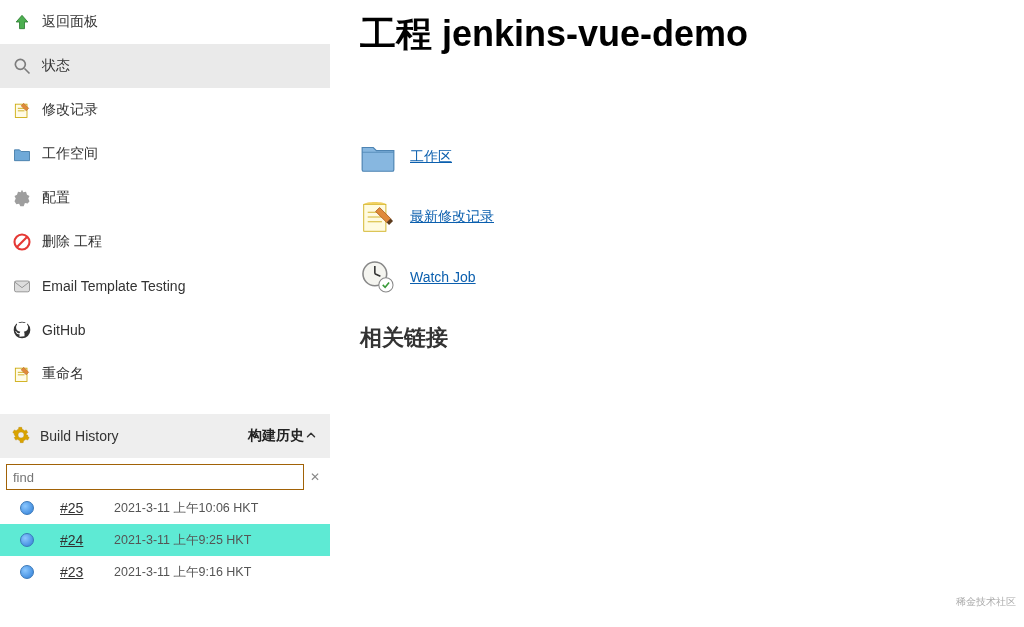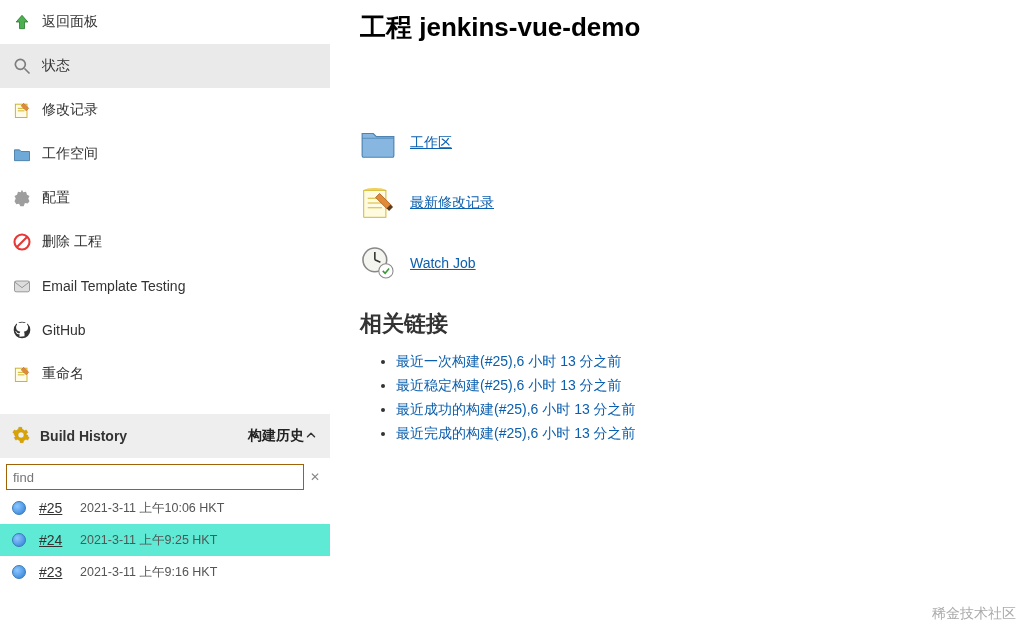--- a/index.html
+++ b/index.html
@@ -8,41 +8,41 @@
     .sidebar { width: 330px; display: flex; flex-direction: column; }
     .sidebar-top { flex: 0 0 auto; }
     .side-item { display: flex; align-items: center; height: 44px; padding: 0 12px; cursor: pointer; position: relative; }
     .side-item.current { background: #eaeaea; }
     .side-item .icon { width: 20px; height: 20px; display: flex; align-items: center; justify-content: center; margin-right: 10px; }
     .side-item .lbl { color: #333; }
     .side-item.highlight { outline: 2px solid #8b1a1a; outline-offset: -2px; }
     .spacer { height: 18px; }
     .bh-header { display: flex; align-items: center; height: 44px; background: #eee; padding: 0 12px; }
     .bh-header .gear { margin-right: 10px; }
-    .bh-title { font-weight: bold; flex: 1; }
+    .bh-title { font-weight: normal; flex: 1; }
     .bh-sub { color: #222; font-weight: bold; margin-right: 0; }
     .chev { width: 14px; height: 14px; }
     .find-row { display: flex; align-items: center; padding: 6px 6px 2px 6px; }
     .find-input { flex: 1; border: 1px solid #a16207; padding: 4px 6px; font-size: 13px; height: 26px; }
     .find-clear { width: 18px; text-align: center; color: #888; cursor: pointer; font-size: 12px; margin-left: 2px; }
-    .build-row { display: flex; align-items: center; height: 32px; padding: 0 12px; gap: 13px; }
+    .build-row { display: flex; align-items: center; height: 32px; padding: 0 20px; gap: 26px; }
     .build-row.alt { background: #5eead4; }
     .ball { width: 14px; height: 14px; border-radius: 50%; background: radial-gradient(circle at 35% 35%, #8cc8ff, #2c7cd6); border: 1px solid #3a78b8; }
     .build-num { color: #333; text-decoration: underline; min-width: 28px; }
     .build-time { color: #555; font-size: 12.5px; }
     .main { flex: 1; padding: 10px 30px; }
-    .page-title { font-size: 26px; font-weight: 700; color: #000; margin-bottom: 80px; }
+    .page-title { font-size: 36px; font-weight: 700; color: #000; margin-bottom: 80px; }
     .big-link { display: flex; align-items: center; gap: 14px; margin-bottom: 24px; }
     .big-icon { width: 36px; height: 36px; display: flex; align-items: center; justify-content: center; }
     .big-link a { color: #0b5fae; text-decoration: underline; cursor: pointer; }
     .section-h { font-size: 22px; font-weight: 700; margin: 28px 0 14px 0; }
     .rel-list { list-style: disc; padding-left: 36px; }
     .rel-list li { margin-bottom: 6px; }
     .rel-list a { color: #0b5fae; text-decoration: none; cursor: pointer; }
-    .watermark { position: absolute; bottom: 4px; right: 8px; font-size: 14px; color: #aaa; }
+    .watermark { position: absolute; bottom: 18px; right: 8px; font-size: 10px; color: #aaa; }
     svg { overflow: visible; }
   </style>
 </head>
 <body>
 
 <div class="layout">
   <div class="sidebar">
     <div class="sidebar-top" id="sidebar-top">
         <div class="side-item">
           <span class="icon">
@@ -201,22 +201,16 @@
               <line x1="20" y1="20" x2="27" y2="23" stroke="#333" stroke-width="2"></line>
               <circle cx="34" cy="34" r="9" fill="#fff" stroke="#888" stroke-width="1.3"></circle>
               <path d="M30 34l3 3 5-6" fill="none" stroke="#3a9a3a" stroke-width="2"></path>
             </svg>
           </span>
           <a>Watch Job</a>
         </div>
       </div>
 
     <h2 class="section-h">相关链接</h2>
-    <ul class="rel-list" id="rel-list">
-        <li><a>最近一次构建(#25),6 小时 13 分之前</a></li>
-        <li><a>最近稳定构建(#25),6 小时 13 分之前</a></li>
-        <li><a>最近成功的构建(#25),6 小时 13 分之前</a></li>
-        <li><a>最近完成的构建(#25),6 小时 13 分之前</a></li>
-      </ul>
   </div>
 </div>
 
 <div class="watermark">稀金技术社区</div>
 
 </body></html>

